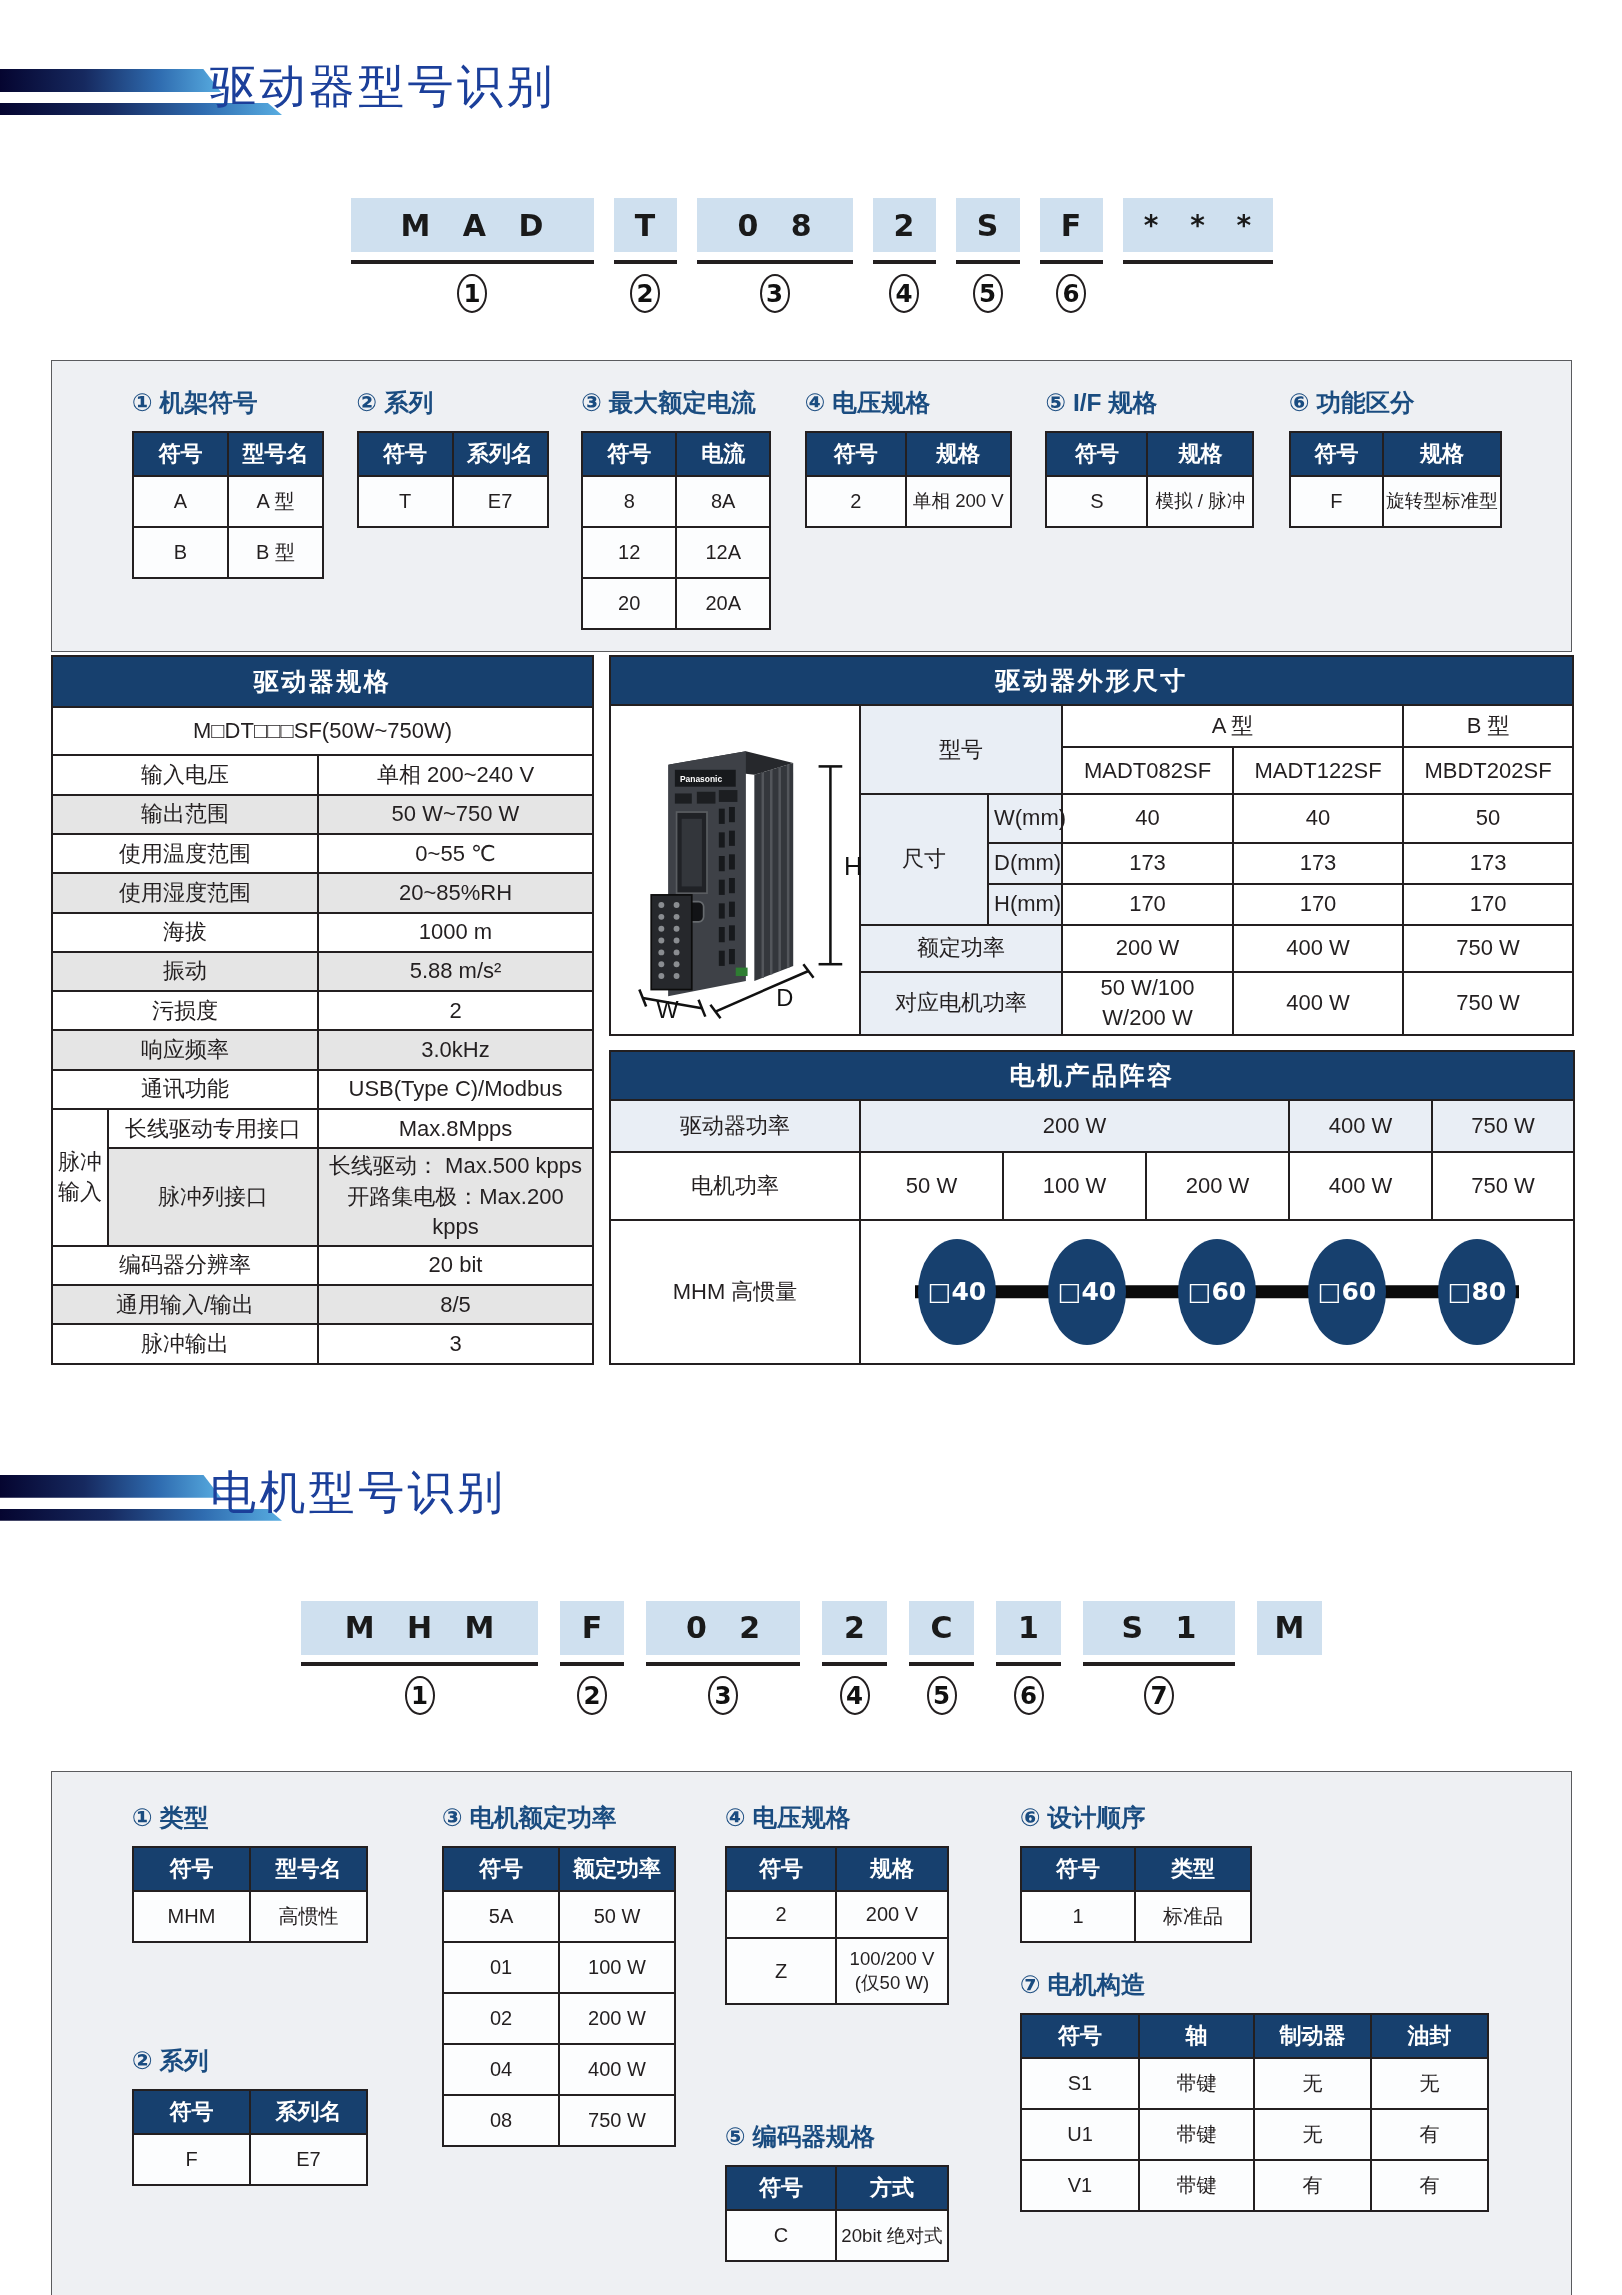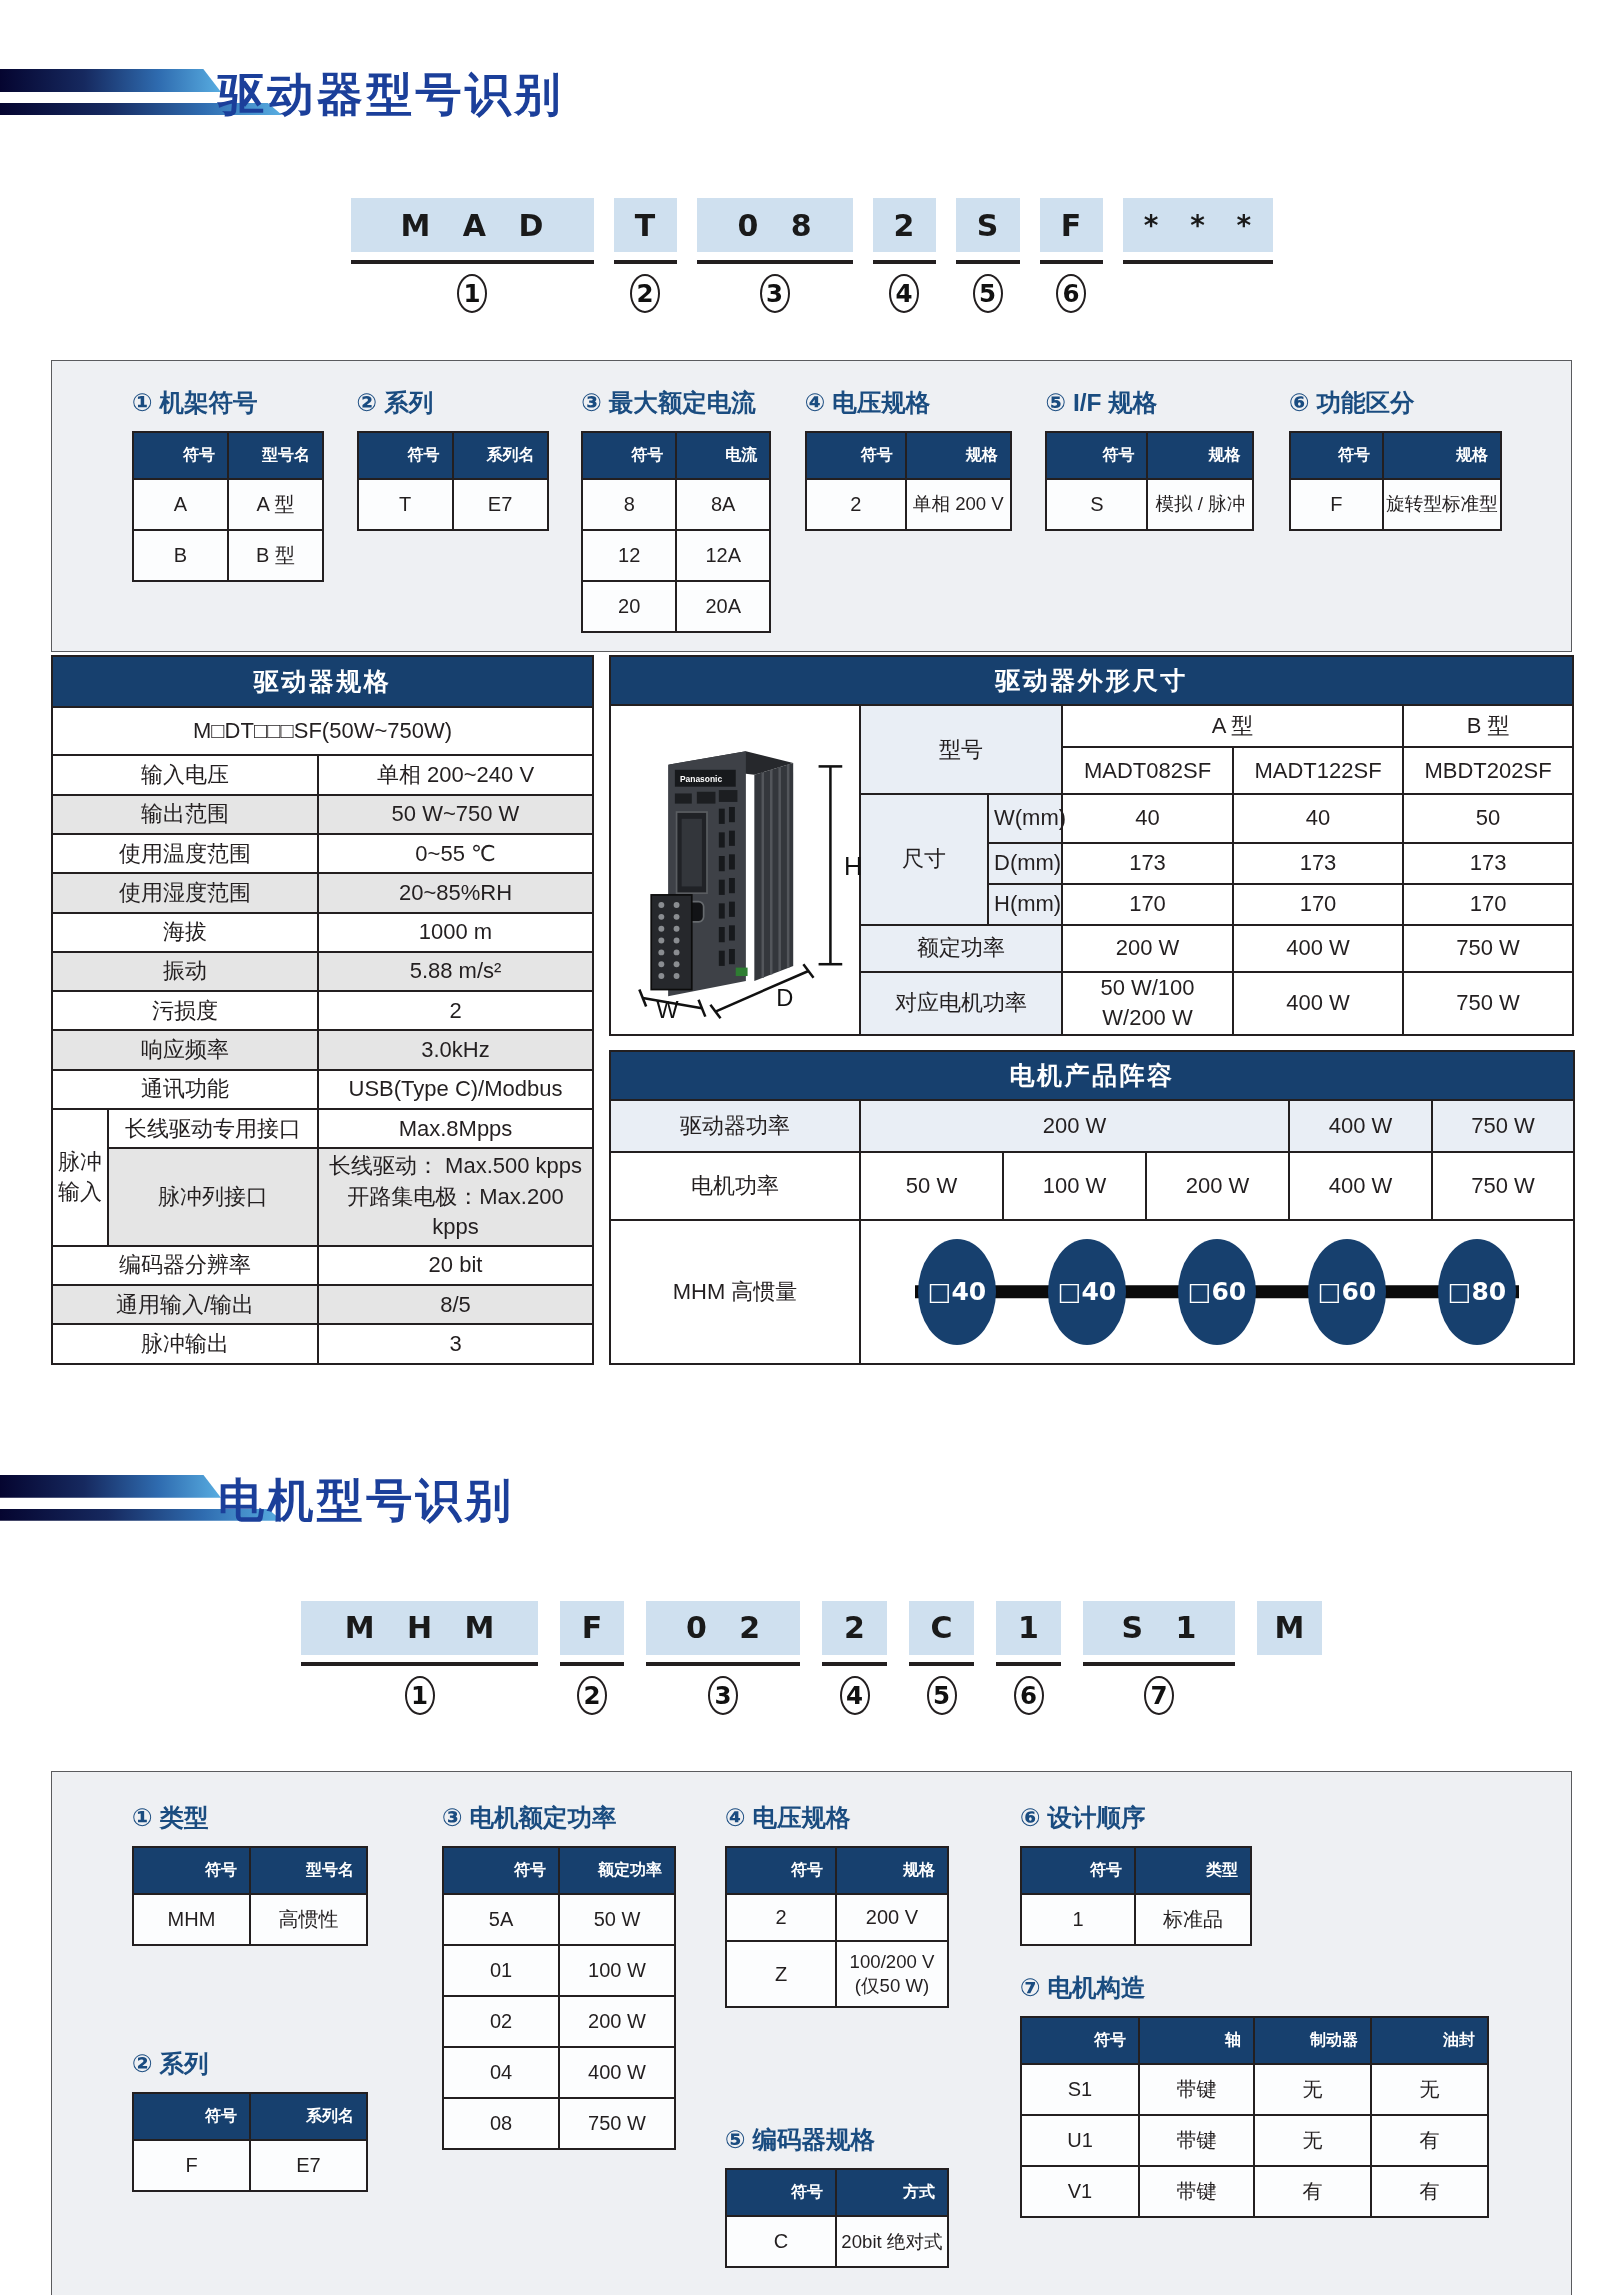--- a/index.html
+++ b/index.html
@@ -6,21 +6,21 @@
   body{margin:0;width:1623px;height:2295px;background:#ffffff;overflow:hidden;
        font-family:"Liberation Sans","DejaVu Sans",sans-serif;color:#231f20}
 
   
   .sec-head{position:relative;height:95px;margin-top:44px}
   .sec-head.second{margin-top:85px}
   .bar1,.bar2{position:absolute;left:0;
       background:linear-gradient(90deg,#050530 0%,#16295f 38%,#2f6cb0 72%,#58ade1 100%)}
   .bar1{top:25px;width:221px;height:23px;clip-path:polygon(0 0,92% 0,100% 100%,0 100%)}
   .bar2{top:59px;width:282px;height:12px;clip-path:polygon(0 0,95% 0,100% 100%,0 100%)}
-  .sec-title{position:absolute;left:210px;top:12px;margin:8px;font-size:46px;font-weight:700;
+  .sec-title{position:absolute;left:210px;top:12px;margin:0;font-size:46px;font-weight:400;
       color:#1b3f9a;letter-spacing:3.4px;white-space:nowrap}
 
   
   .code-row{display:flex;justify-content:center;align-items:flex-start;margin-top:59px;gap:20px}
   .code-row.motor{gap:22px;margin-top:56px}
   .code-block{display:flex;flex-direction:column;align-items:center}
   .code-cell{width:100%;height:54px;background:#cfe0ef;display:flex;align-items:center;
       justify-content:center;font-family:"DejaVu Sans",sans-serif;font-weight:bold;
       font-size:30px;color:#1a1a1a;white-space:pre}
   .sp .code-cell{letter-spacing:11px;padding-left:11px}
@@ -33,22 +33,22 @@
   .hide-underline .code-underline{visibility:hidden}
   .w288{width:243px}.w280{width:237px}.w184{width:156px}.w182{width:154px}.w180{width:152px}
   .w178{width:150px}.w77{width:65px}.w76{width:64px}.w74{width:63px}
 
   
   .box{margin-left:51px;margin-right:51px;background:#eef0f3;border:1.7px solid #5a5b5e}
   .box1{margin-top:47px;height:292px;display:flex;justify-content:space-between;
         padding:25px 71px 0 80px}
   .legend-heading{font-size:24.5px;font-weight:bold;color:#1a4c80;margin-bottom:12px;white-space:nowrap}
   table.dt{border-collapse:collapse;table-layout:fixed}
-  table.dt th{background:#17406e;color:#fff;font-size:16px;font-weight:bold;height:42px;
-      border:2.5px solid #231f20;padding:12px;text-align:right}
+  table.dt th{background:#17406e;color:#fff;font-size:22px;font-weight:bold;height:42px;
+      border:2.5px solid #231f20;padding:6px;text-align:center}
   table.dt td{background:#fcfdfe;font-size:20px;height:51px;border:2.5px solid #231f20;
       padding:0 1.7px;text-align:center;vertical-align:middle}
   .v-small{font-size:18.6px !important;line-height:1.3}
   .pre{white-space:pre-line}
 
   
   .spec-row{display:flex;margin:3.4px 51px 0;gap:15px}
   table.big{border-collapse:collapse;table-layout:fixed}
   table.big th.navy{background:#17406e;color:#fff;font-size:25px;font-weight:bold;height:49px;
       border:2.5px solid #231f20;text-align:center;letter-spacing:2.5px;padding:0}

